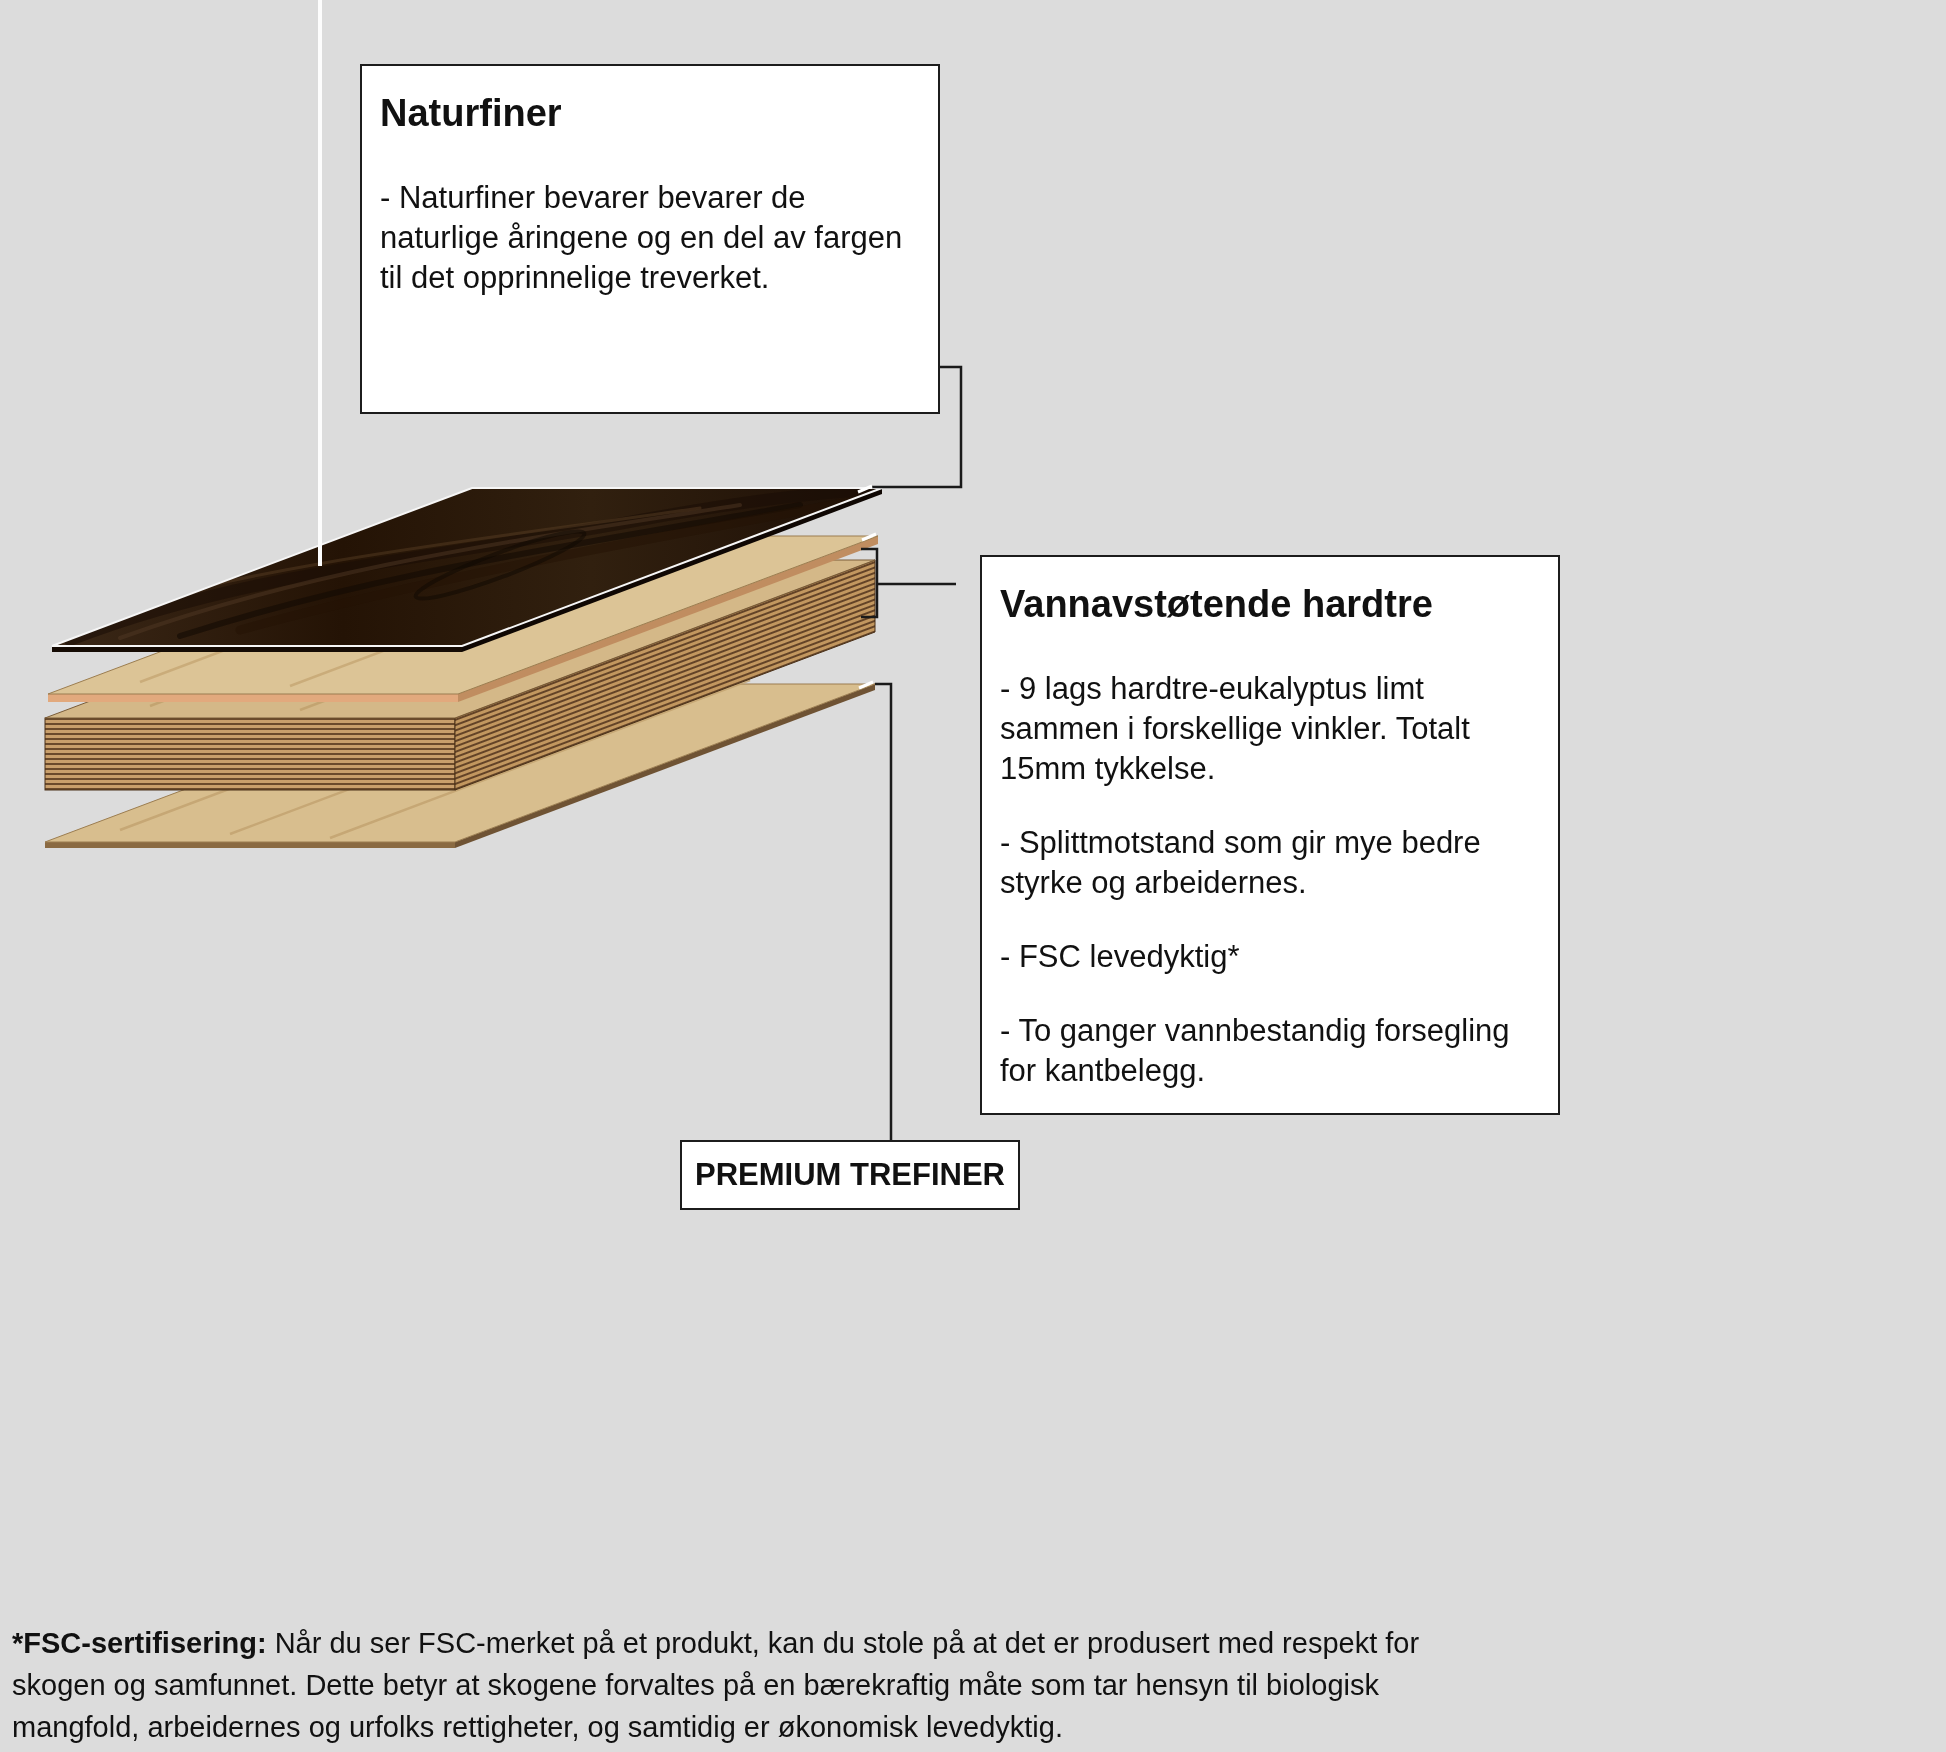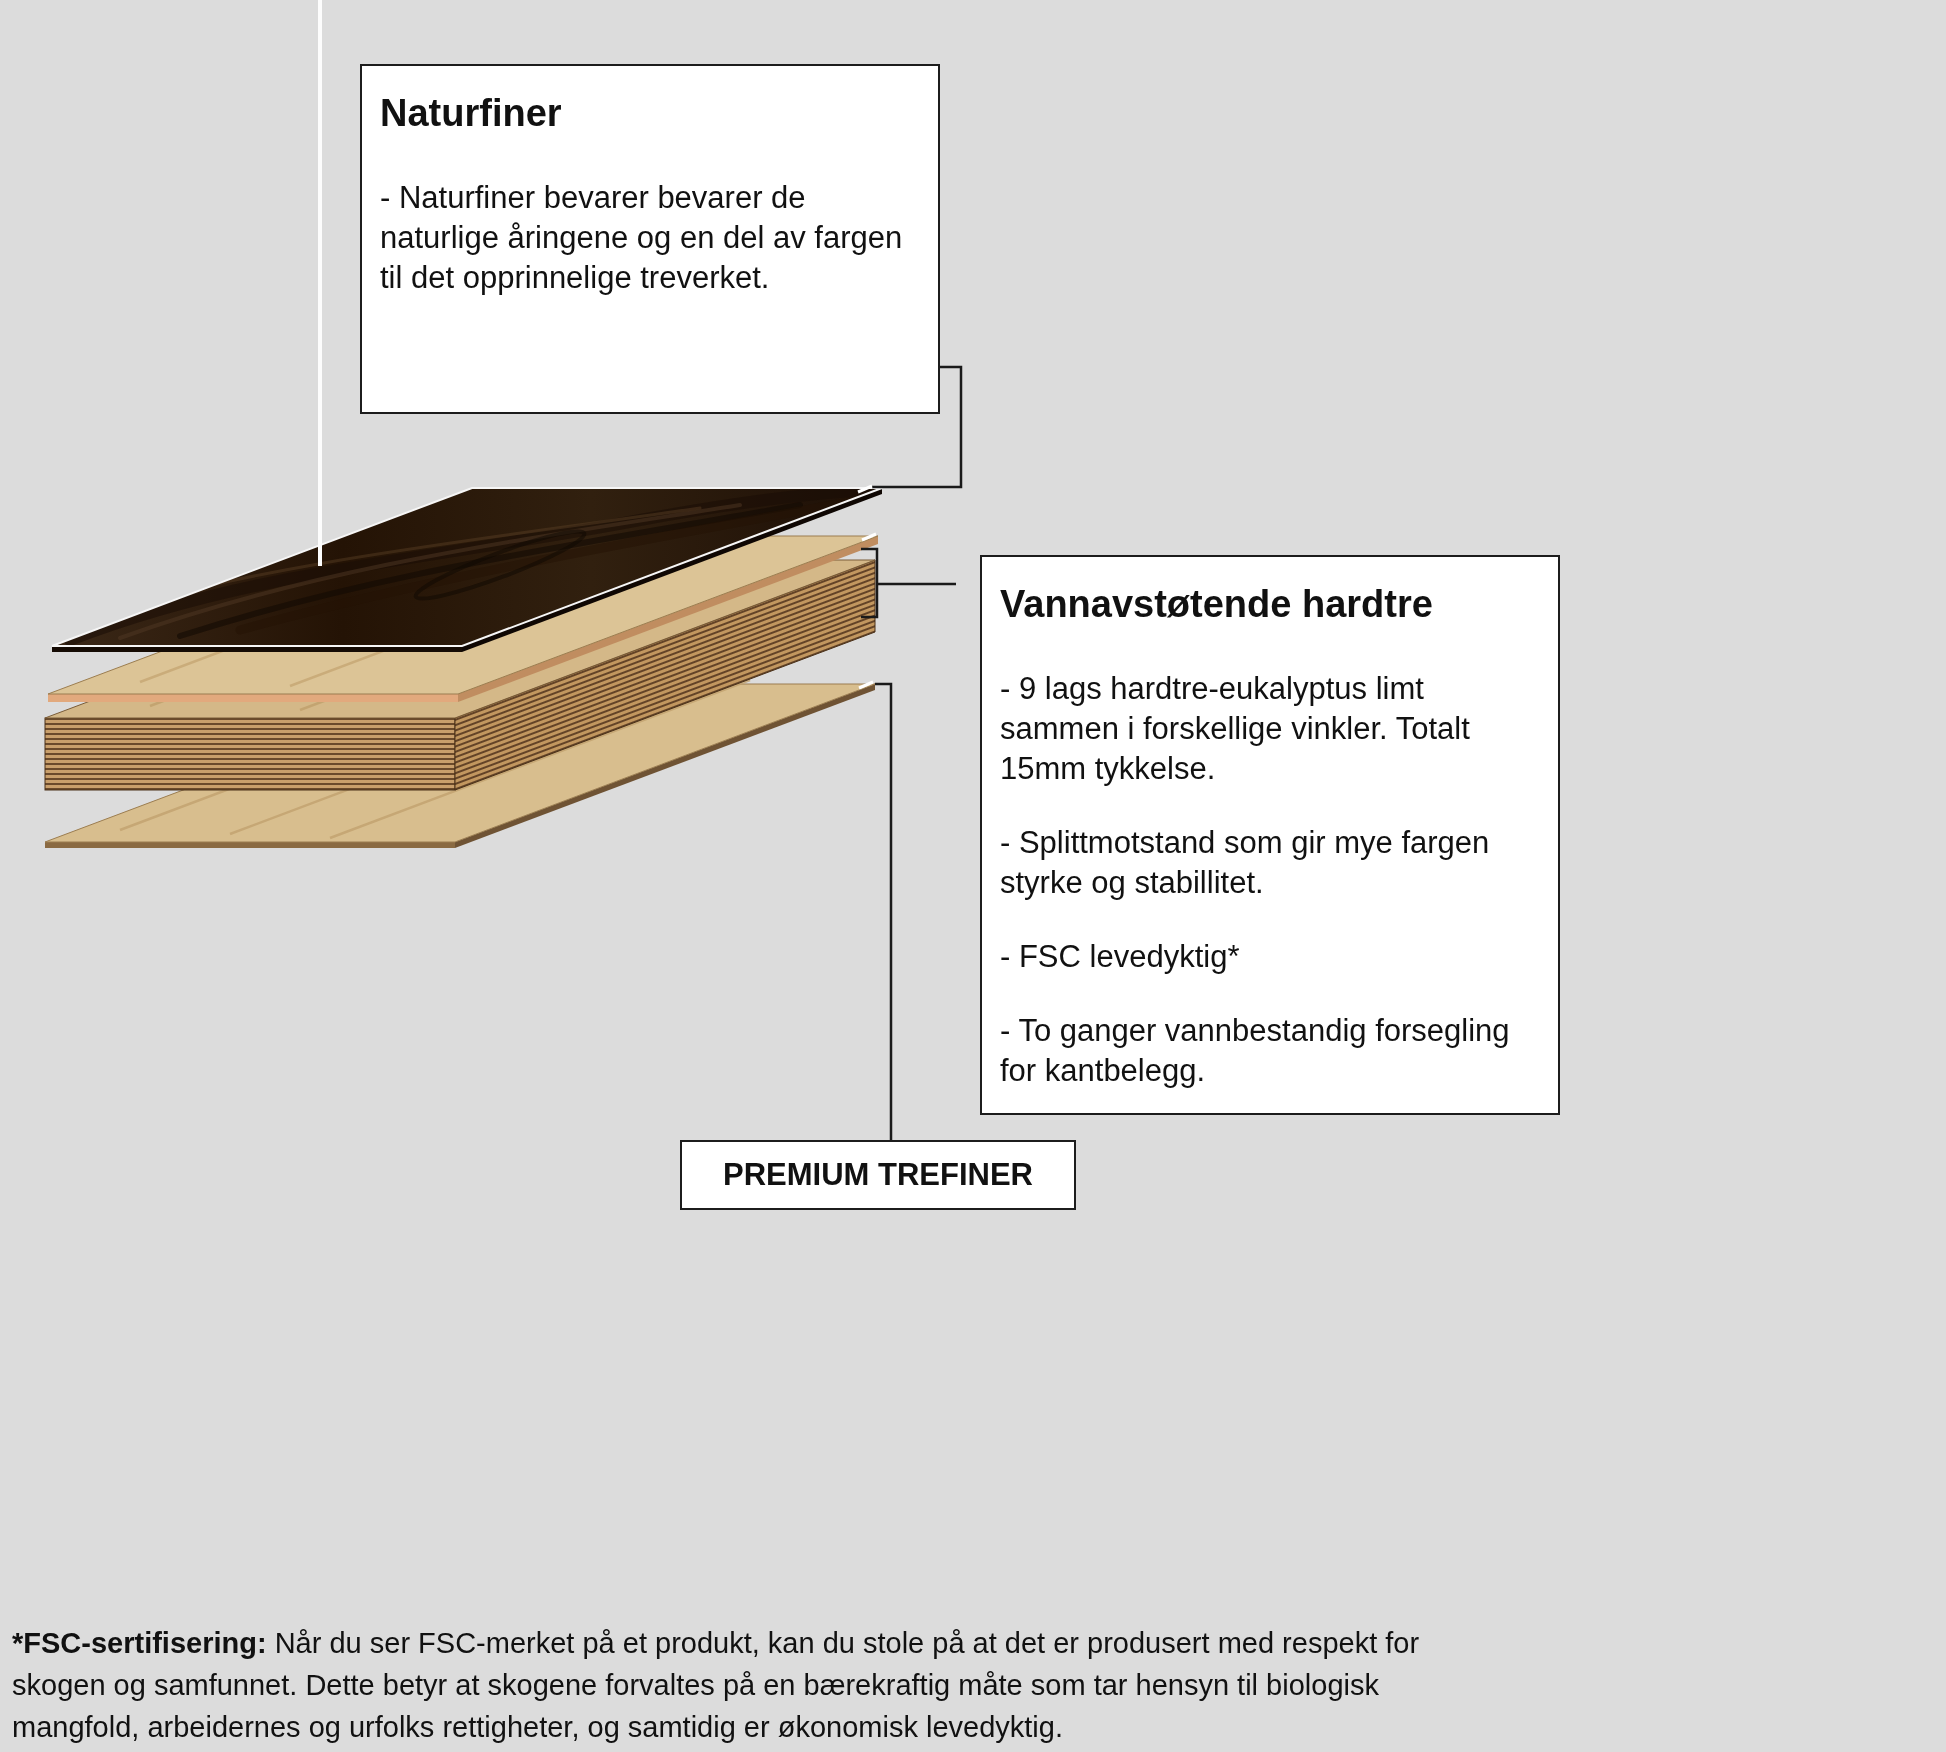--- a/index.html
+++ b/index.html
@@ -11,21 +11,21 @@
   .callout{
     position:absolute;background:#ffffff;border:2px solid #1c1c1c;
     padding:24px 18px;box-sizing:border-box;z-index:2;
   }
   .callout h2{margin:0 0 42px 0;font-size:38px;line-height:46px;font-weight:bold;}
   .callout p{margin:0 0 34px 0;font-size:31px;line-height:40px;}
   .callout p:last-child{margin-bottom:0;}
   #naturfiner{left:360px;top:64px;width:580px;height:350px;}
   #hardtre{left:980px;top:555px;width:580px;height:560px;}
   #premium{
-    position:absolute;left:680px;top:1140px;width:396px;height:70px;
+    position:absolute;left:680px;top:1140px;width:340px;height:70px;
     background:#ffffff;border:2px solid #1c1c1c;box-sizing:border-box;
     display:flex;align-items:center;justify-content:center;
     font-weight:bold;font-size:31px;z-index:2;
   }
   #footnote{
     position:absolute;left:12px;top:1622px;width:1500px;
     font-size:29px;line-height:42px;z-index:2;
   }
   #footnote .bold{font-weight:bold;}
 </style>
@@ -126,21 +126,21 @@
   </svg>
 
   <div class="callout" id="naturfiner">
     <h2>Naturfiner</h2>
     <p>- Naturfiner bevarer bevarer de naturlige åringene og en del av fargen til det opprinnelige treverket.</p>
   </div>
 
   <div class="callout" id="hardtre">
     <h2>Vannavstøtende hardtre</h2>
     <p>- 9 lags hardtre-eukalyptus limt sammen i forskellige vinkler. Totalt 15mm tykkelse.</p>
-    <p>- Splittmotstand som gir mye fargen styrke og stabillitet.</p>
+    <p>- Splittmotstand som gir mye bedre styrke og arbeidernes.</p>
     <p>- FSC levedyktig*</p>
     <p>- To ganger vannbestandig forsegling for kantbelegg.</p>
   </div>
 
   <div id="premium">
     <span>PREMIUM TREFINER</span>
   </div>
 
   <div id="footnote">
     <span class="bold">*FSC-sertifisering:</span><span> Når du ser FSC-merket på et produkt, kan du stole på at det er produsert med respekt for skogen og samfunnet. Dette betyr at skogene forvaltes på en bærekraftig måte som tar hensyn til biologisk mangfold, arbeidernes og urfolks rettigheter, og samtidig er økonomisk levedyktig.</span>

